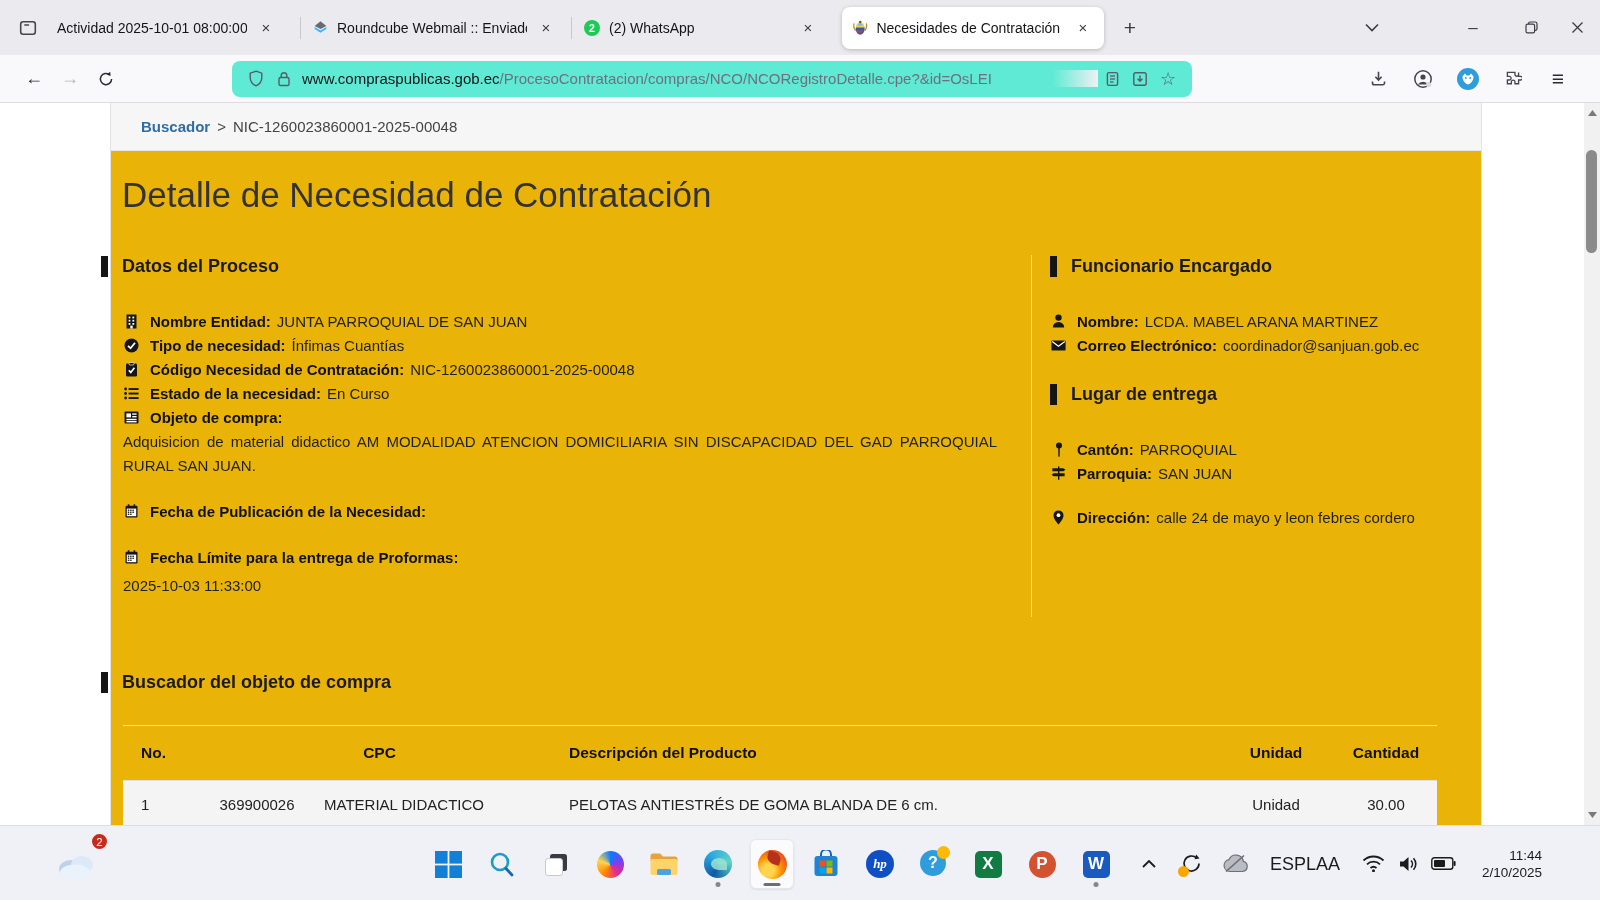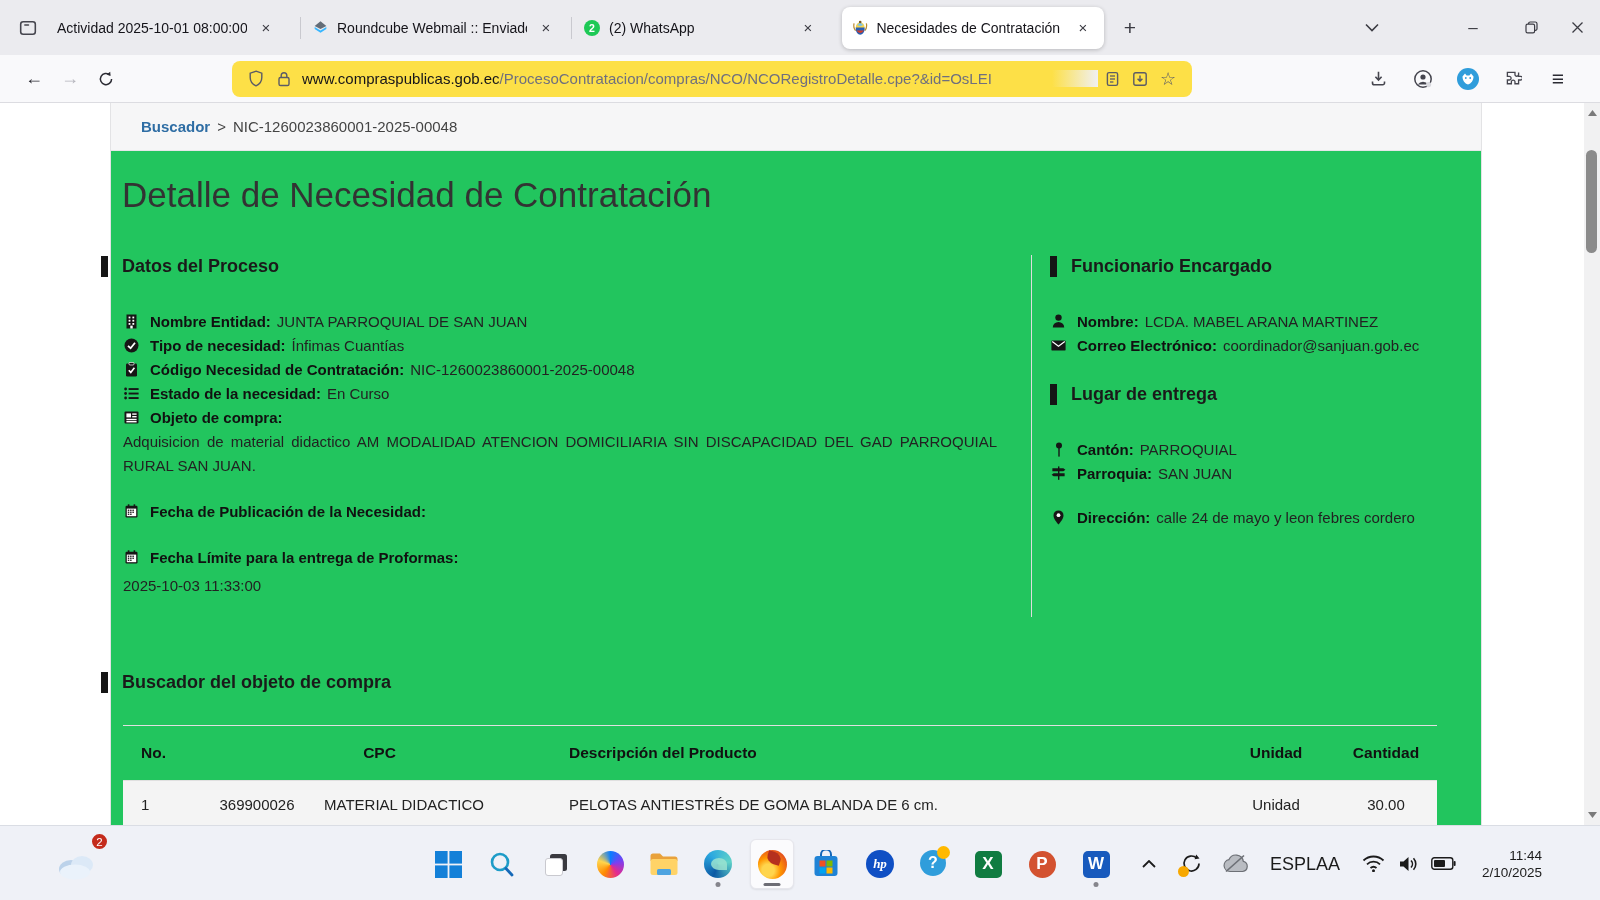--- a/index.html
+++ b/index.html
@@ -52,21 +52,21 @@
     height:48px; background:#f9f9fb; border-bottom:1px solid #dcdce1;
     display:flex; align-items:center; padding:0 16px;
   }
   .tbtn {
     width:36px; height:34px; border-radius:6px; flex:0 0 auto;
     display:flex; align-items:center; justify-content:center;
     font-size:18px; color:#2b2b33;
   }
   .tbtn.disabled { color:#b6b6bd; }
   .urlbar {
-    margin-left:108px; width:960px; height:36px; background:#fde047;
+    margin-left:108px; width:960px; height:36px; background:#5eead4;
     border-radius:8px; display:flex; align-items:center; padding:0 10px;
     position:relative; flex:0 0 auto;
   }
   .urlbar .chip { width:28px; height:28px; display:flex; align-items:center; justify-content:center; flex:0 0 auto; }
   .url-text {
     font-size:15px; white-space:nowrap; overflow:hidden; flex:1 1 auto;
     margin-left:4px; position:relative;
   }
   .url-host { color:#15141a; }
   .url-path { color:#6f6f7e; }
@@ -76,21 +76,21 @@
   }
   .toolbar-right { margin-left:auto; display:flex; align-items:center; gap:9px; padding-right:8px; }
 
   
   .viewport {
     height:722px; background:#fff; position:relative; overflow:hidden;
   }
   .card {
     margin-left:110px; width:1372px; min-height:100%;
     border-left:1px solid #e3e3e5; border-right:1px solid #e3e3e5;
-    background:#22c55e;
+    background:#eab308;
   }
   .breadcrumb-band {
     height:48px; background:#f6f6f7; border-bottom:1px solid #e6e6e8;
     display:flex; align-items:center; padding-left:30px; font-size:15px;
   }
   .breadcrumb-band a { color:#2e6da4; font-weight:bold; text-decoration:none; }
   .crumb-sep { margin:0 7px; color:#444; }
   .crumb-cur { color:#444; }
   .page-title {
     margin:24px 0 0 11px; font-size:35px; font-weight:400; color:#333;

